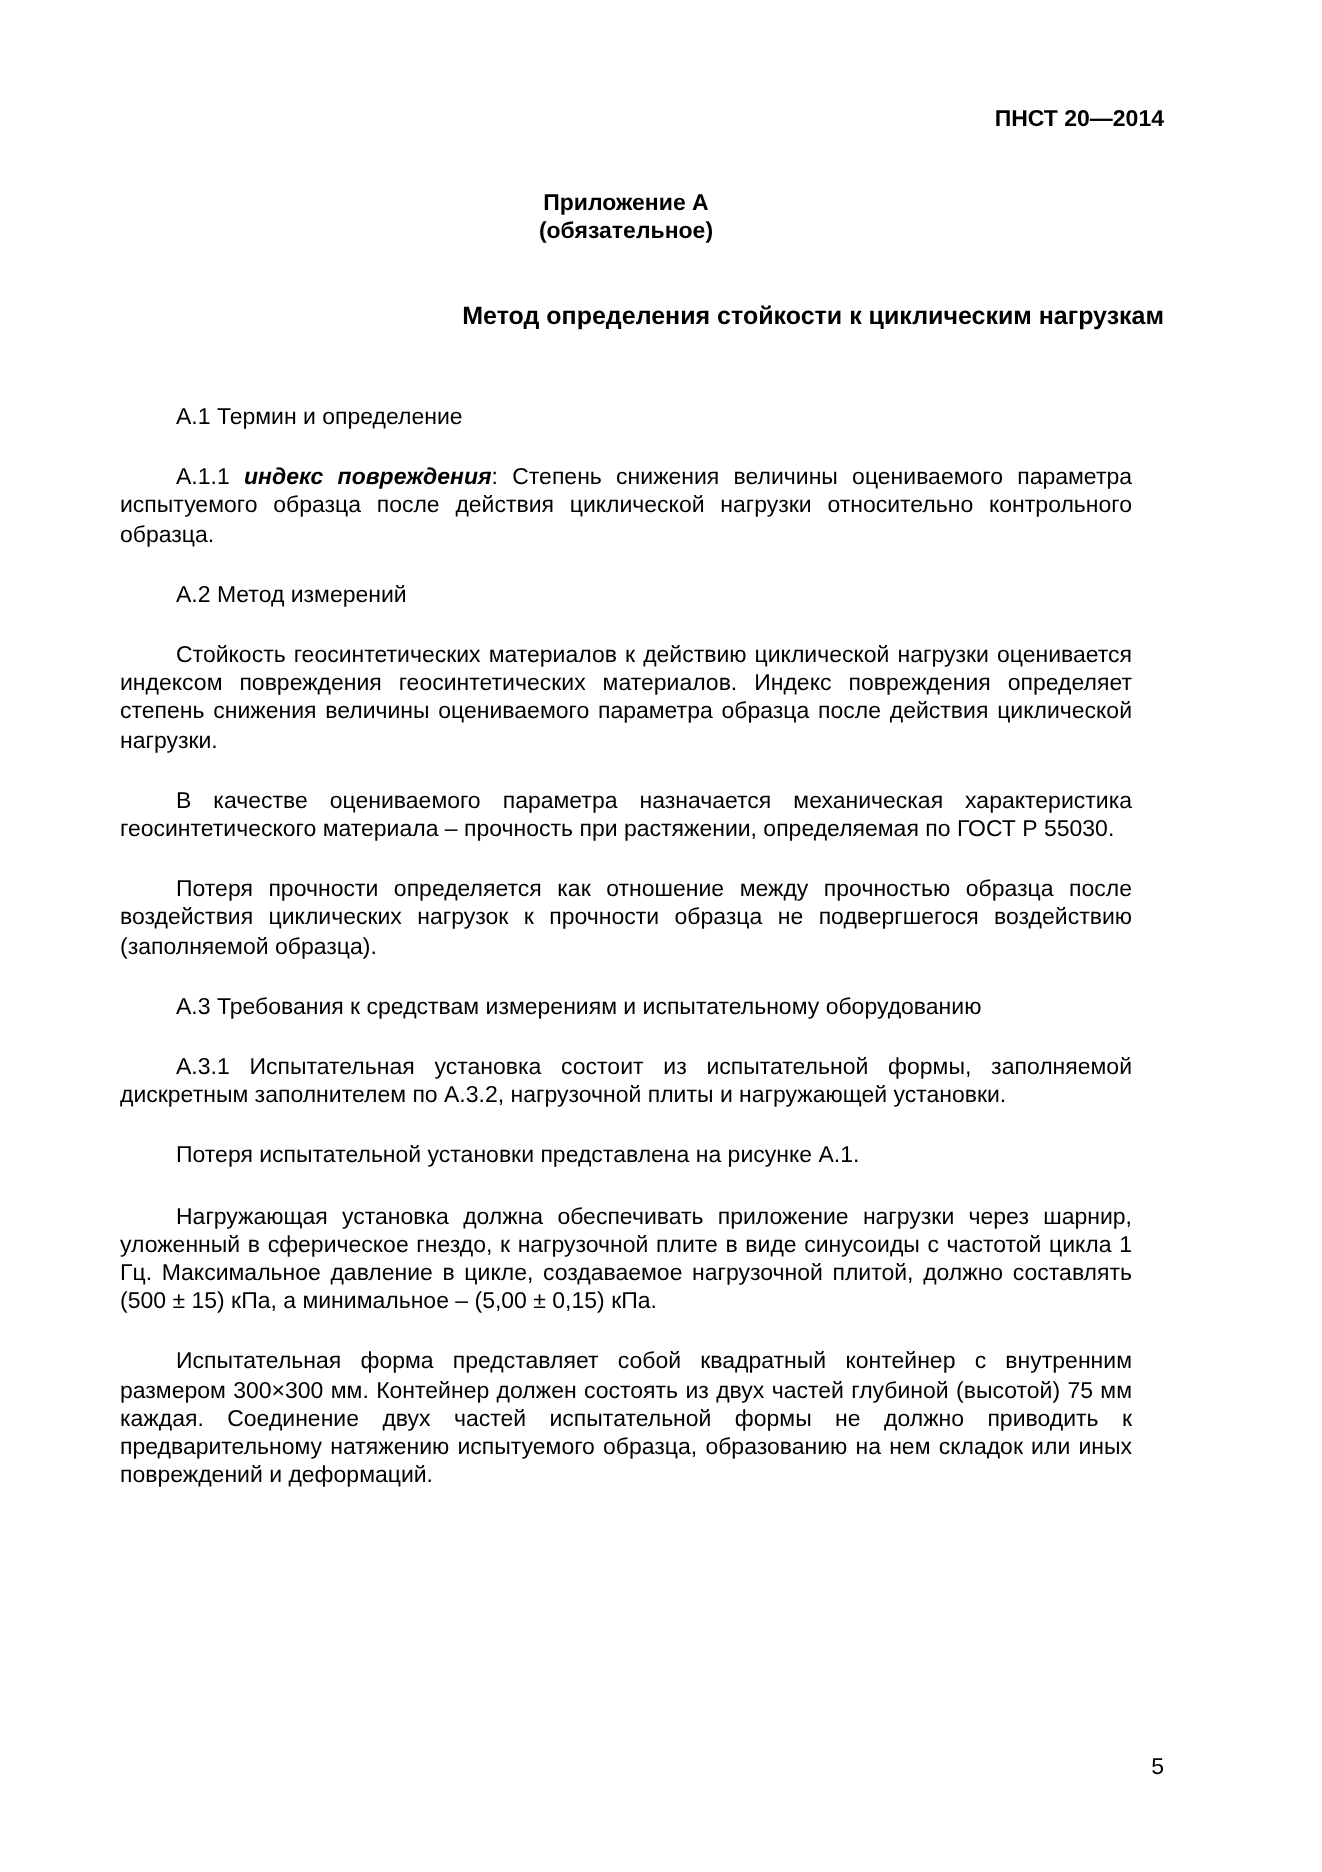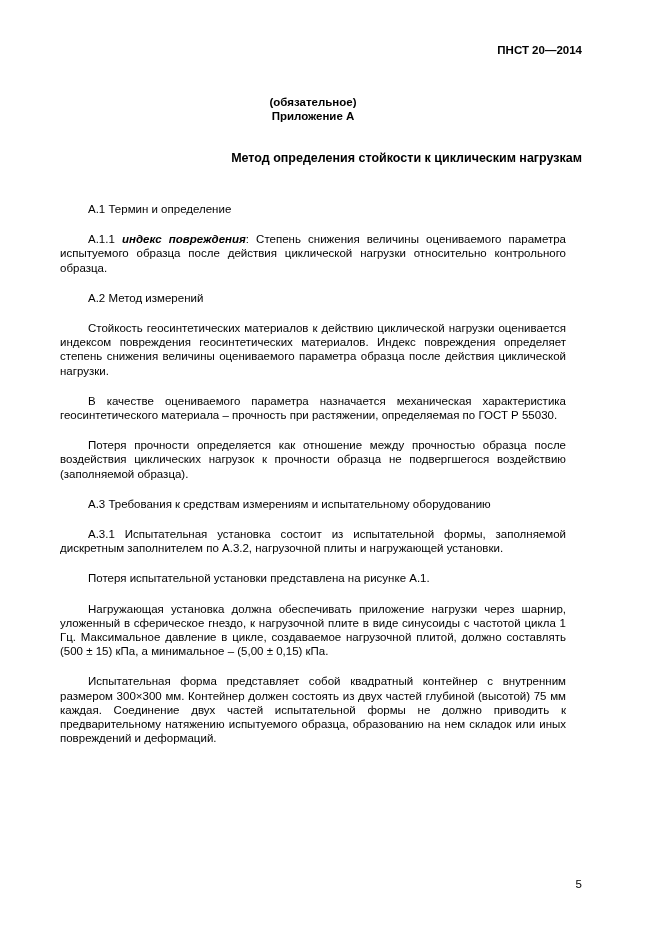--- a/index.html
+++ b/index.html
@@ -9,21 +9,21 @@
     width: 661px;
     height: 936px;
     margin: 0 auto;
     background: #ffffff;
     font-family: "Liberation Sans", sans-serif;
     color: #000000;
     overflow: hidden;
   }
   .doc-code {
     position: absolute;
-    top: 44px;
+    top: 54px;
     left: 44px;
     width: 538px;
     text-align: right;
     font-weight: bold;
     font-size: 11.5px;
   }
   .annex-block {
     position: absolute;
     top: 96px;
     left: 44px;
@@ -63,22 +63,22 @@
   }
 </style>
 </head>
 <body>
 
 <div class="page">
 
   <div class="doc-code">ПНСТ  20—2014</div>
 
   <div class="annex-block">
+    <div>Приложение А</div>
     <div>(обязательное)</div>
-    <div>Приложение А</div>
   </div>
 
   <div class="doc-title">Метод определения стойкости к циклическим нагрузкам</div>
 
   <div class="body-text">
     <p>А.1 Термин и определение</p>
     <p><span>А.1.1 </span><span class="term">индекс повреждения</span><span>: Степень снижения величины оцениваемого параметра испытуемого образца после действия циклической нагрузки относительно контрольного образца.</span></p>
     <p>А.2 Метод измерений</p>
     <p>Стойкость геосинтетических материалов к действию циклической нагрузки оценивается индексом повреждения геосинтетических материалов. Индекс повреждения определяет степень снижения величины оцениваемого параметра образца после действия циклической нагрузки.</p>
     <p>В качестве оцениваемого параметра назначается механическая характеристика геосинтетического материала – прочность при растяжении, определяемая по ГОСТ Р 55030.</p>

